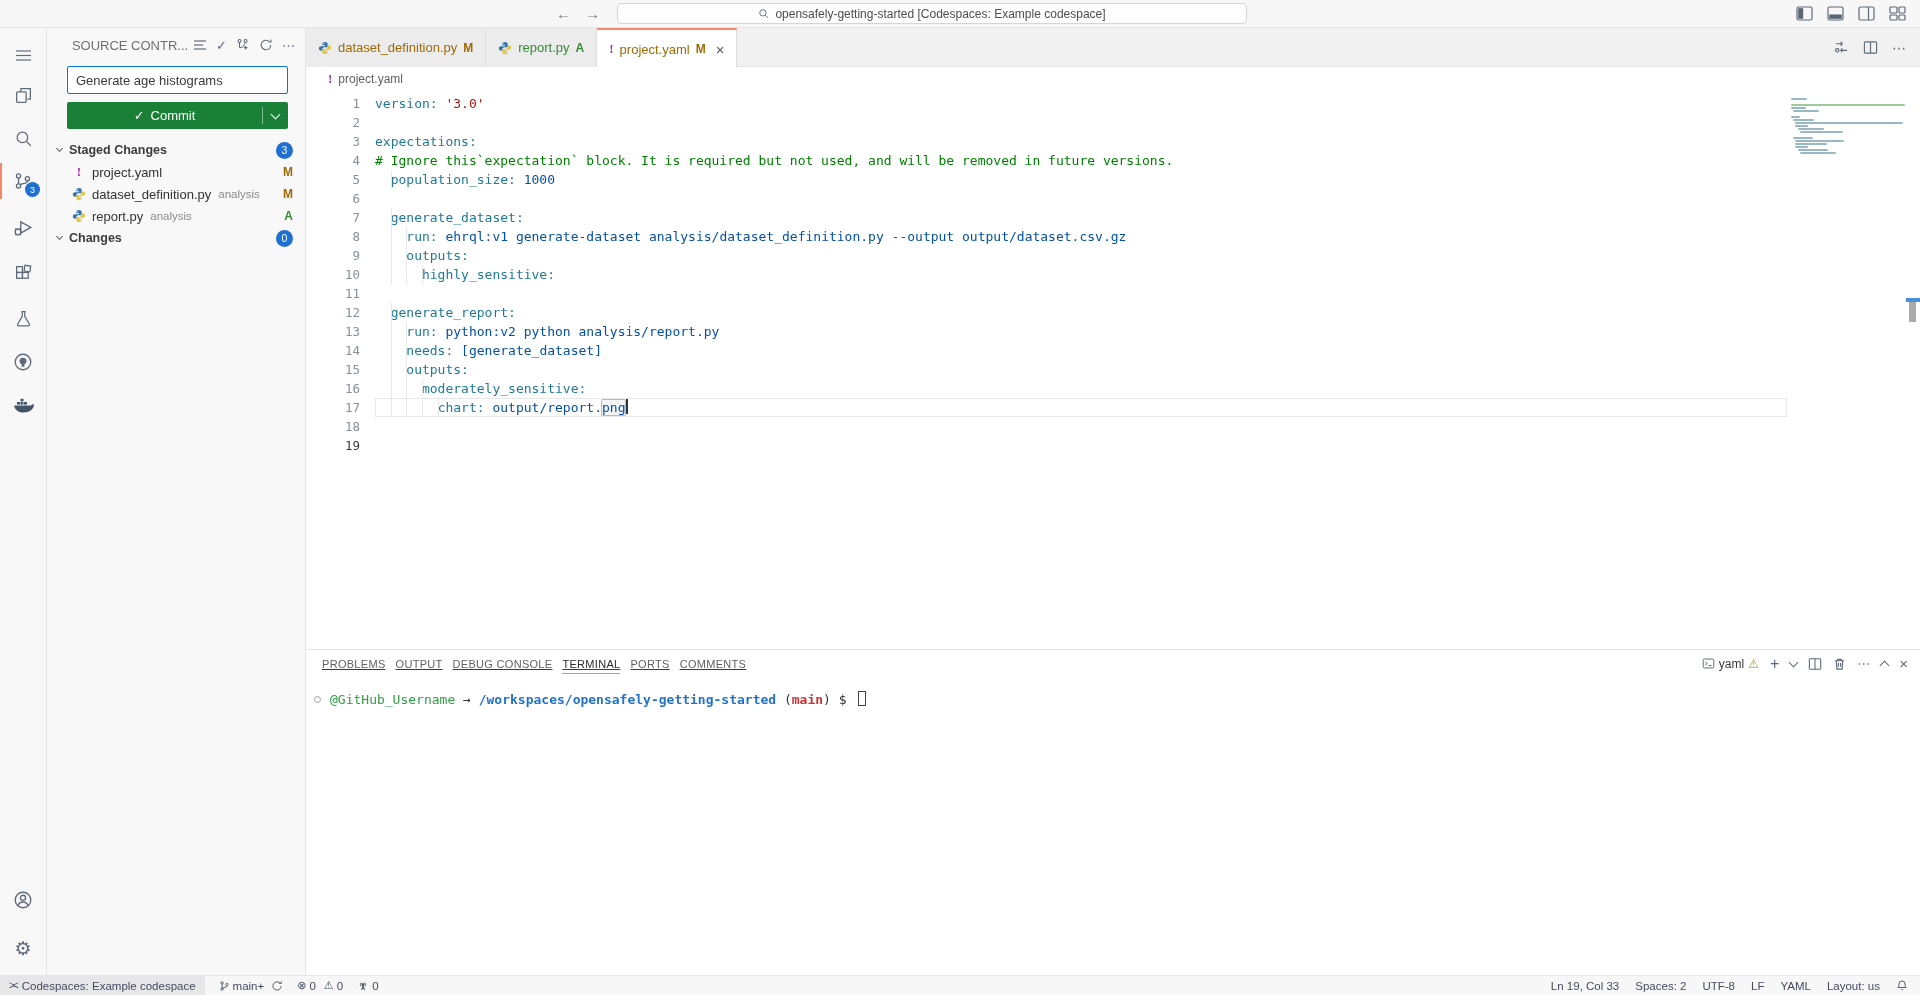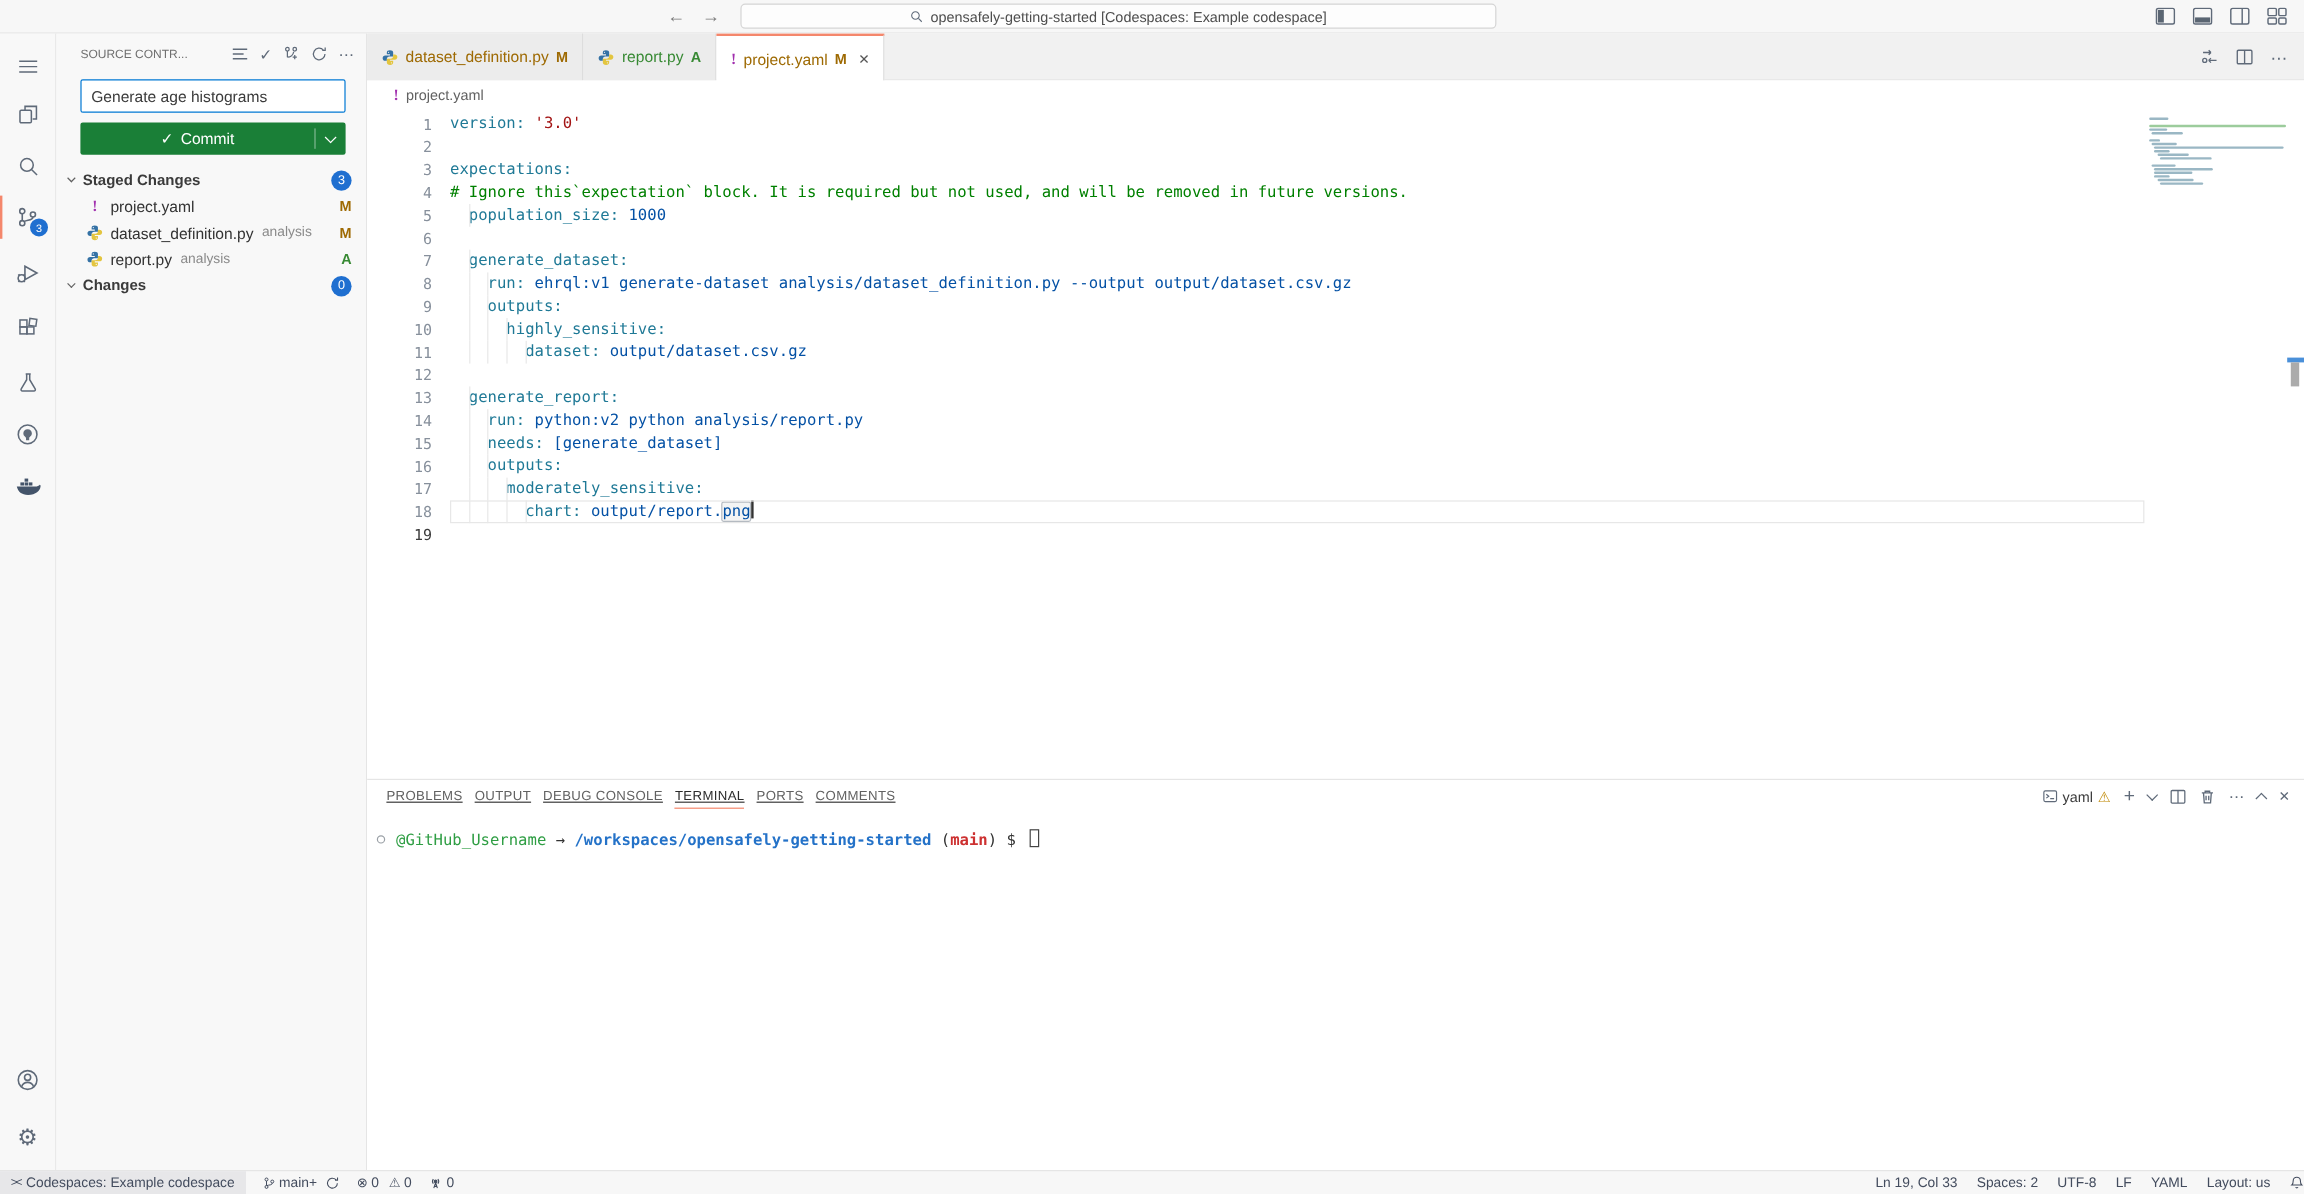--- a/index.html
+++ b/index.html
@@ -25,21 +25,21 @@
   .ab-item { position:absolute; left:0; width:46px; height:40px; display:flex; align-items:center; justify-content:center; }
   .ab-item.active::before { content:""; position:absolute; left:0; top:2px; bottom:2px; width:2px; background:#f4876c; }
   .ab-badge { position:absolute; right:6px; bottom:4px; min-width:15px; height:15px; border-radius:8px;
     background:#1f6fd0; color:#fff; font-size:9px; display:flex; align-items:center; justify-content:center; padding:0 3px; }
   .gear-glyph { font-size:19px; color:#5f6a79; line-height:1; }
 
   
   .sidebar { position:absolute; top:28px; left:47px; width:259px; height:947px;
     background:#f8f8f8; border-right:1px solid #e5e5e5; font-size:13px; }
   .sb-header { height:34px; display:flex; align-items:center; padding:0 10px 0 20px; }
-  .sb-title { font-size:10px; color:#6f6f6f; flex:1; white-space:nowrap; overflow:hidden; }
+  .sb-title { font-size:13px; color:#6f6f6f; flex:1; white-space:nowrap; overflow:hidden;text-align:center; }
   .sb-actions { display:flex; gap:9px; align-items:center; }
   .sb-actions .glyph { color:#5f6a79; font-size:13px; }
   .commit-input { display:block; margin:4px 14px 8px 20px; width:221px; height:28px; background:#fff;
     border:1px solid #0078d4; border-radius:2px; font-size:13px; color:#3b3b3b; padding:0 8px;
     font-family:"Liberation Sans", sans-serif; outline:none; }
   .commit-btn { margin:0 14px 10px 20px; width:221px; height:27px; background:#1a7f37; border-radius:2px;
     display:flex; align-items:center; color:#fff; font-size:13px; cursor:default; }
   .commit-main { flex:1; display:flex; align-items:center; justify-content:center; gap:6px; }
   .commit-split { width:1px; height:17px; background:rgba(255,255,255,.45); }
   .commit-dd { width:25px; display:flex; align-items:center; justify-content:center; }
@@ -106,21 +106,21 @@
     font-size:13px; padding:14px 0 0 24px; color:#333; }
   .t-deco { position:absolute; left:8px; top:19px; width:7px; height:7px; border:1px solid #9aa0a6; border-radius:50%; }
   .t-user { color:#2f9e44; } .t-arrow { color:#333; }
   .t-path { color:#2472c8; font-weight:700; } .t-branch { color:#cd3131; font-weight:700; }
   .t-cursor { display:inline-block; width:8px; height:15px; border:1px solid #444; vertical-align:-2px; margin-left:4px; }
 
   
   .statusbar { position:absolute; left:0; bottom:0; width:1920px; height:20px; background:#f7f7f7;
     border-top:1px solid #e5e5e5; display:flex; align-items:center; font-size:11.5px; color:#434c5e; }
   .sb-left { display:flex; align-items:center; gap:14px; flex:1; }
-  .sb-right { display:flex; align-items:center; gap:16px; }
+  .sb-right { display:flex; align-items:center; gap:16px; padding-right:12px; }
   .remote-chip { height:20px; display:flex; align-items:center; gap:5px; padding:0 9px; background:#e7e7e9; }
   .remote-glyph { font-size:10px; letter-spacing:-2px; color:#434c5e; }
   .sb-item { display:flex; align-items:center; gap:3px; }
   .sb-glyph { font-size:11px; }
 </style>
 </head>
 <body>
 
 <div class="app">
 
@@ -391,21 +391,20 @@
           <div class="code-line"><span class="tk key">version:</span><span class="tk "> </span><span class="tk str">'3.0'</span></div>
           <div class="code-line"></div>
           <div class="code-line"><span class="tk key">expectations:</span></div>
           <div class="code-line"><span class="tk com"># Ignore this`expectation` block. It is required but not used, and will be removed in future versions.</span></div>
           <div class="code-line"><span class="guide" style="left:2ch"></span><span class="tk ">  </span><span class="tk key">population_size:</span><span class="tk "> </span><span class="tk num">1000</span></div>
           <div class="code-line"></div>
           <div class="code-line"><span class="guide" style="left:2ch"></span><span class="tk ">  </span><span class="tk key">generate_dataset:</span></div>
           <div class="code-line"><span class="guide" style="left:2ch"></span><span class="guide" style="left:4ch"></span><span class="tk ">    </span><span class="tk key">run:</span><span class="tk "> </span><span class="tk val">ehrql:v1 generate-dataset analysis/dataset_definition.py --output output/dataset.csv.gz</span></div>
           <div class="code-line"><span class="guide" style="left:2ch"></span><span class="guide" style="left:4ch"></span><span class="tk ">    </span><span class="tk key">outputs:</span></div>
           <div class="code-line"><span class="guide" style="left:2ch"></span><span class="guide" style="left:4ch"></span><span class="guide" style="left:6ch"></span><span class="tk ">      </span><span class="tk key">highly_sensitive:</span></div>
-          <div class="code-line"><span class="guide" style="left:2ch"></span><span class="guide" style="left:4ch"></span><span class="guide" style="left:6ch"></span><span class="guide" style="left:8ch"></span><span class="tk ">        </span><span class="tk key">dataset:</span><span class="tk "> </span><span class="tk val">output/dataset.csv.gz</span></div>
           <div class="code-line"></div>
           <div class="code-line"><span class="guide" style="left:2ch"></span><span class="tk ">  </span><span class="tk key">generate_report:</span></div>
           <div class="code-line"><span class="guide" style="left:2ch"></span><span class="guide" style="left:4ch"></span><span class="tk ">    </span><span class="tk key">run:</span><span class="tk "> </span><span class="tk val">python:v2 python analysis/report.py</span></div>
           <div class="code-line"><span class="guide" style="left:2ch"></span><span class="guide" style="left:4ch"></span><span class="tk ">    </span><span class="tk key">needs:</span><span class="tk "> </span><span class="tk val">[generate_dataset]</span></div>
           <div class="code-line"><span class="guide" style="left:2ch"></span><span class="guide" style="left:4ch"></span><span class="tk ">    </span><span class="tk key">outputs:</span></div>
           <div class="code-line"><span class="guide" style="left:2ch"></span><span class="guide" style="left:4ch"></span><span class="guide" style="left:6ch"></span><span class="tk ">      </span><span class="tk key">moderately_sensitive:</span></div>
           <div class="code-line cur"><span class="guide" style="left:2ch"></span><span class="guide" style="left:4ch"></span><span class="guide" style="left:6ch"></span><span class="guide" style="left:8ch"></span><span class="tk ">        </span><span class="tk key">chart:</span><span class="tk "> </span><span class="tk val">output/report.</span><span class="tk val whl">png</span><span class="cursor-bar"></span></div>
         </div>
       <div class="minimap" id="minimap">
           <div class="mm-row mm-key" style="width: 16px; margin-left: 0px;"></div>

